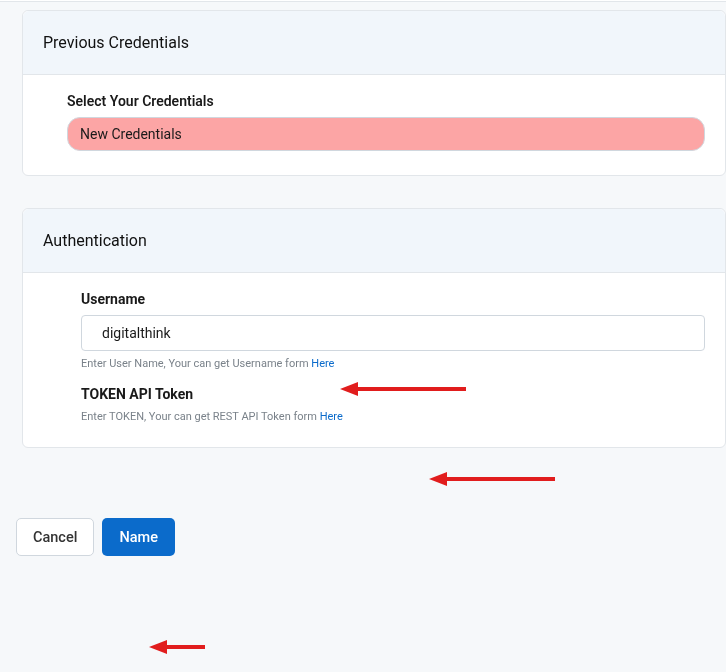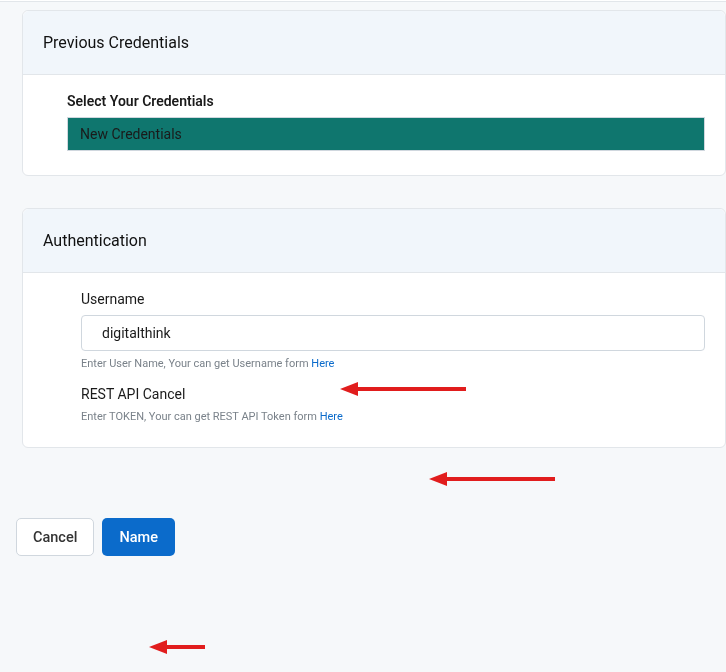--- a/index.html
+++ b/index.html
@@ -51,21 +51,21 @@
 
   .field-group {
     margin-bottom: 16px;
     margin-left: 24px;
   }
   .field-group:last-child { margin-bottom: 0; }
 
   .field-label {
     display: block;
     font-size: 14px;
-    font-weight: 400;
+    font-weight: 700;
     margin-bottom: 8px;
     color: #1a1a1a;
   }
 
   .field-label.strong {
     font-weight: 600;
   }
 
   .text-input, .select-input {
     width: 100%;
@@ -75,24 +75,24 @@
     font-size: 14px;
     font-family: inherit;
     color: #1a1a1a;
     background: #fff;
     outline: none;
   }
 
   .select-wrap {
     width: 100%;
     border: 1px solid #d0d7de;
-    border-radius: 0;
+    border-radius: 13px;
     padding: 8px 12px;
     font-size: 14px;
-    background: #0f766e;
+    background: #fca5a5;
     color: #1a1a1a;
   }
 
   .help-text {
     margin-top: 6px;
     font-size: 11px;
     color: #7a828a;
   }
 
   .help-text a {
@@ -175,21 +175,21 @@
 
     <div class="field-group">
       <label class="field-label">Username</label>
       <input type="text" class="text-input" value="digitalthink" style="">
       <div class="help-text">
         <span>Enter User Name, Your can get Username form </span><a href="#">Here</a>
       </div>
     </div>
 
     <div class="field-group">
-      <label class="field-label">REST API Cancel</label>
+      <label class="field-label">TOKEN API Token</label>
       <div class="help-text">
         <span>Enter TOKEN, Your can get REST API Token form </span><a href="#">Here</a>
       </div>
     </div>
   </div>
 </div>
 
 <div class="gap-lg"></div>
 
 <div class="button-row">

